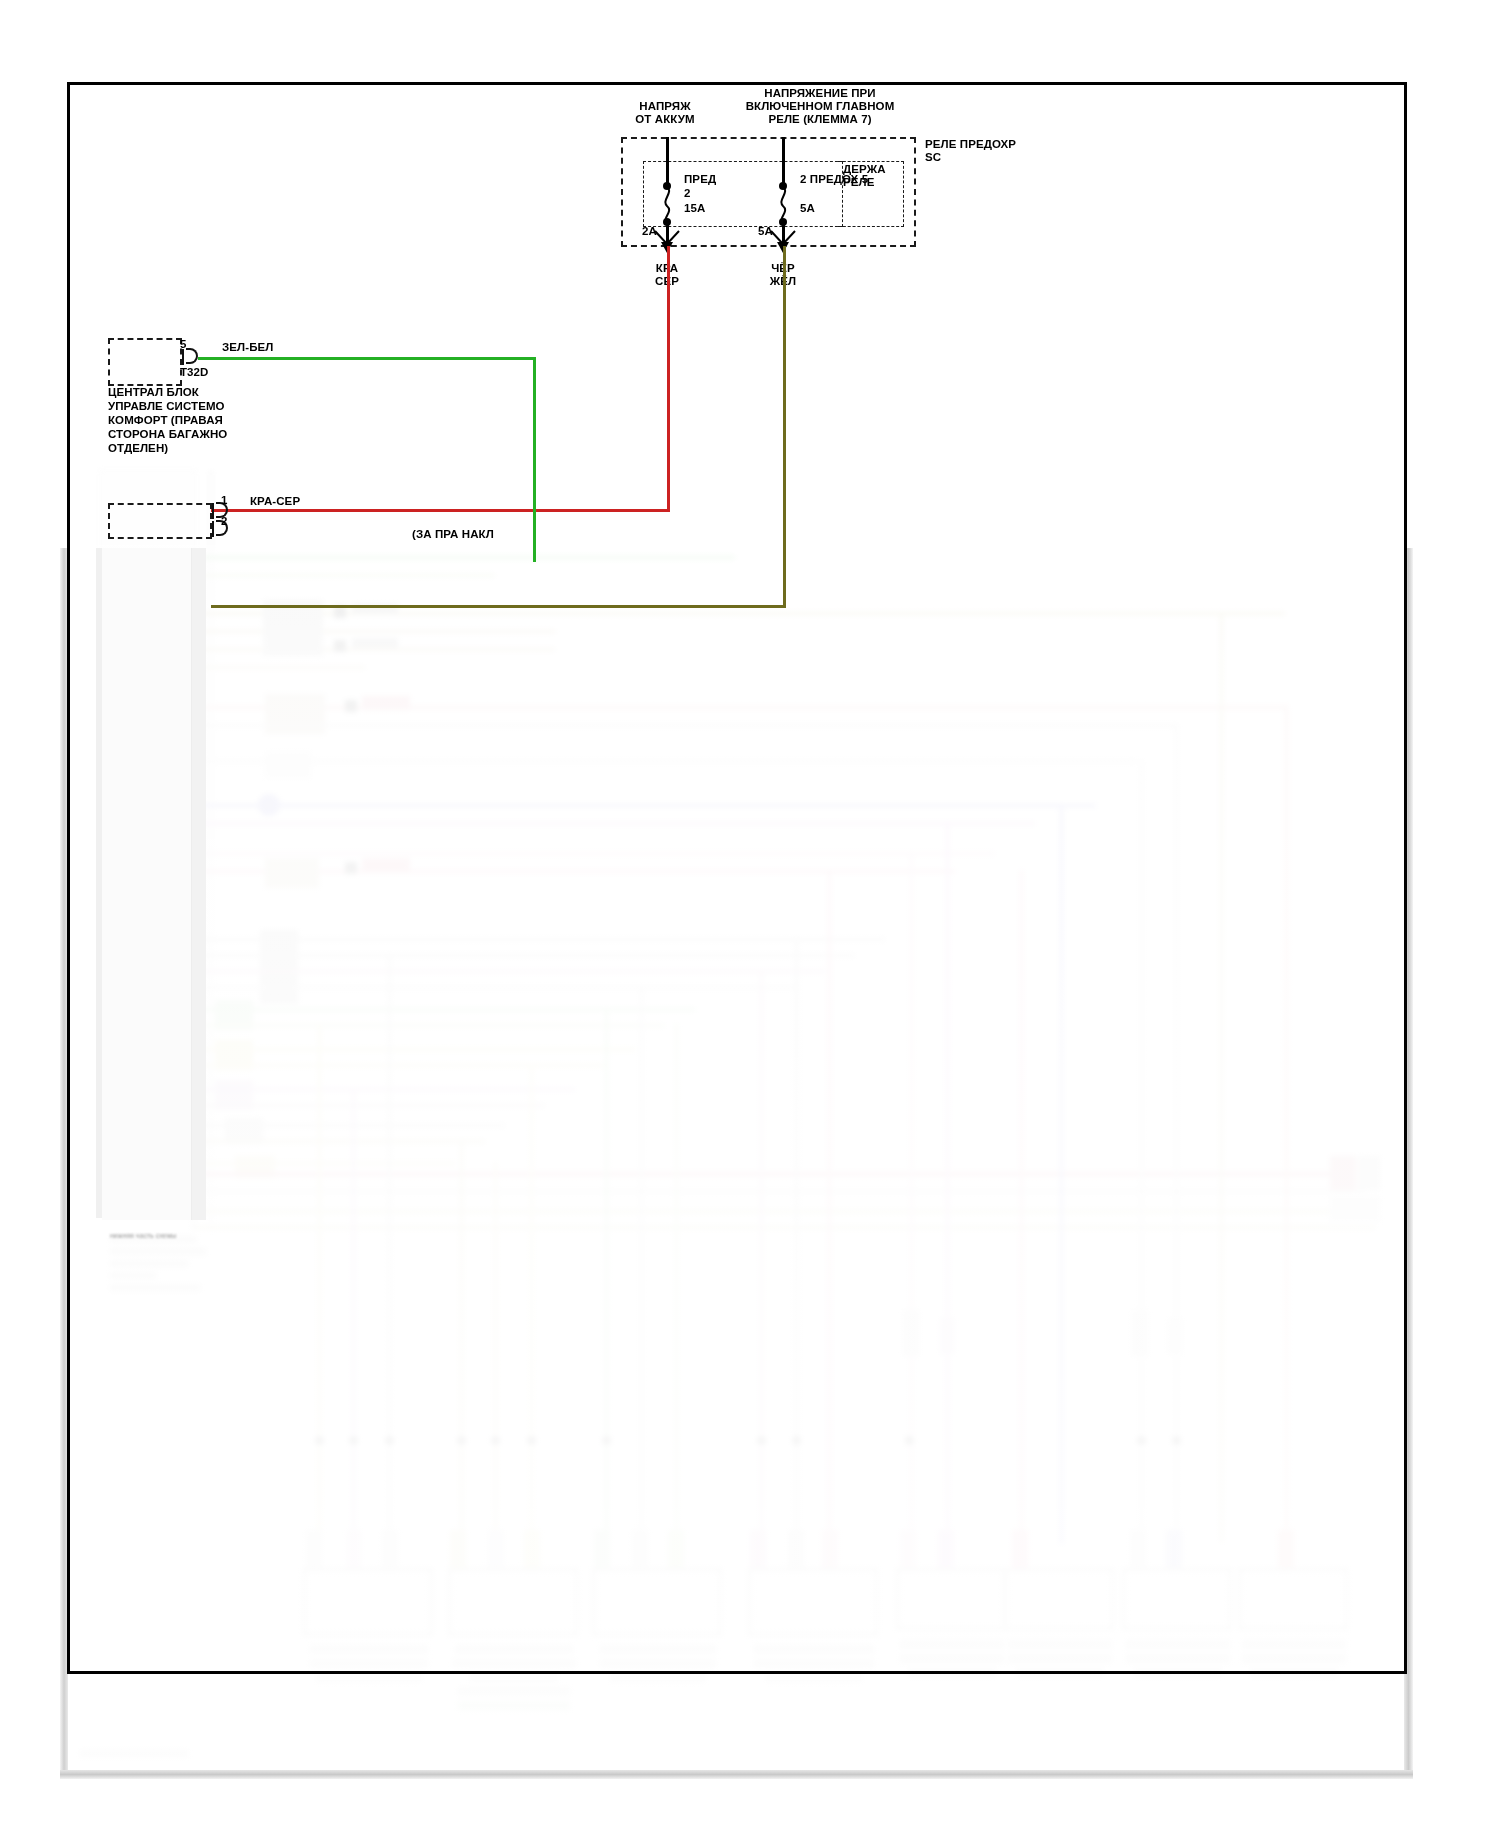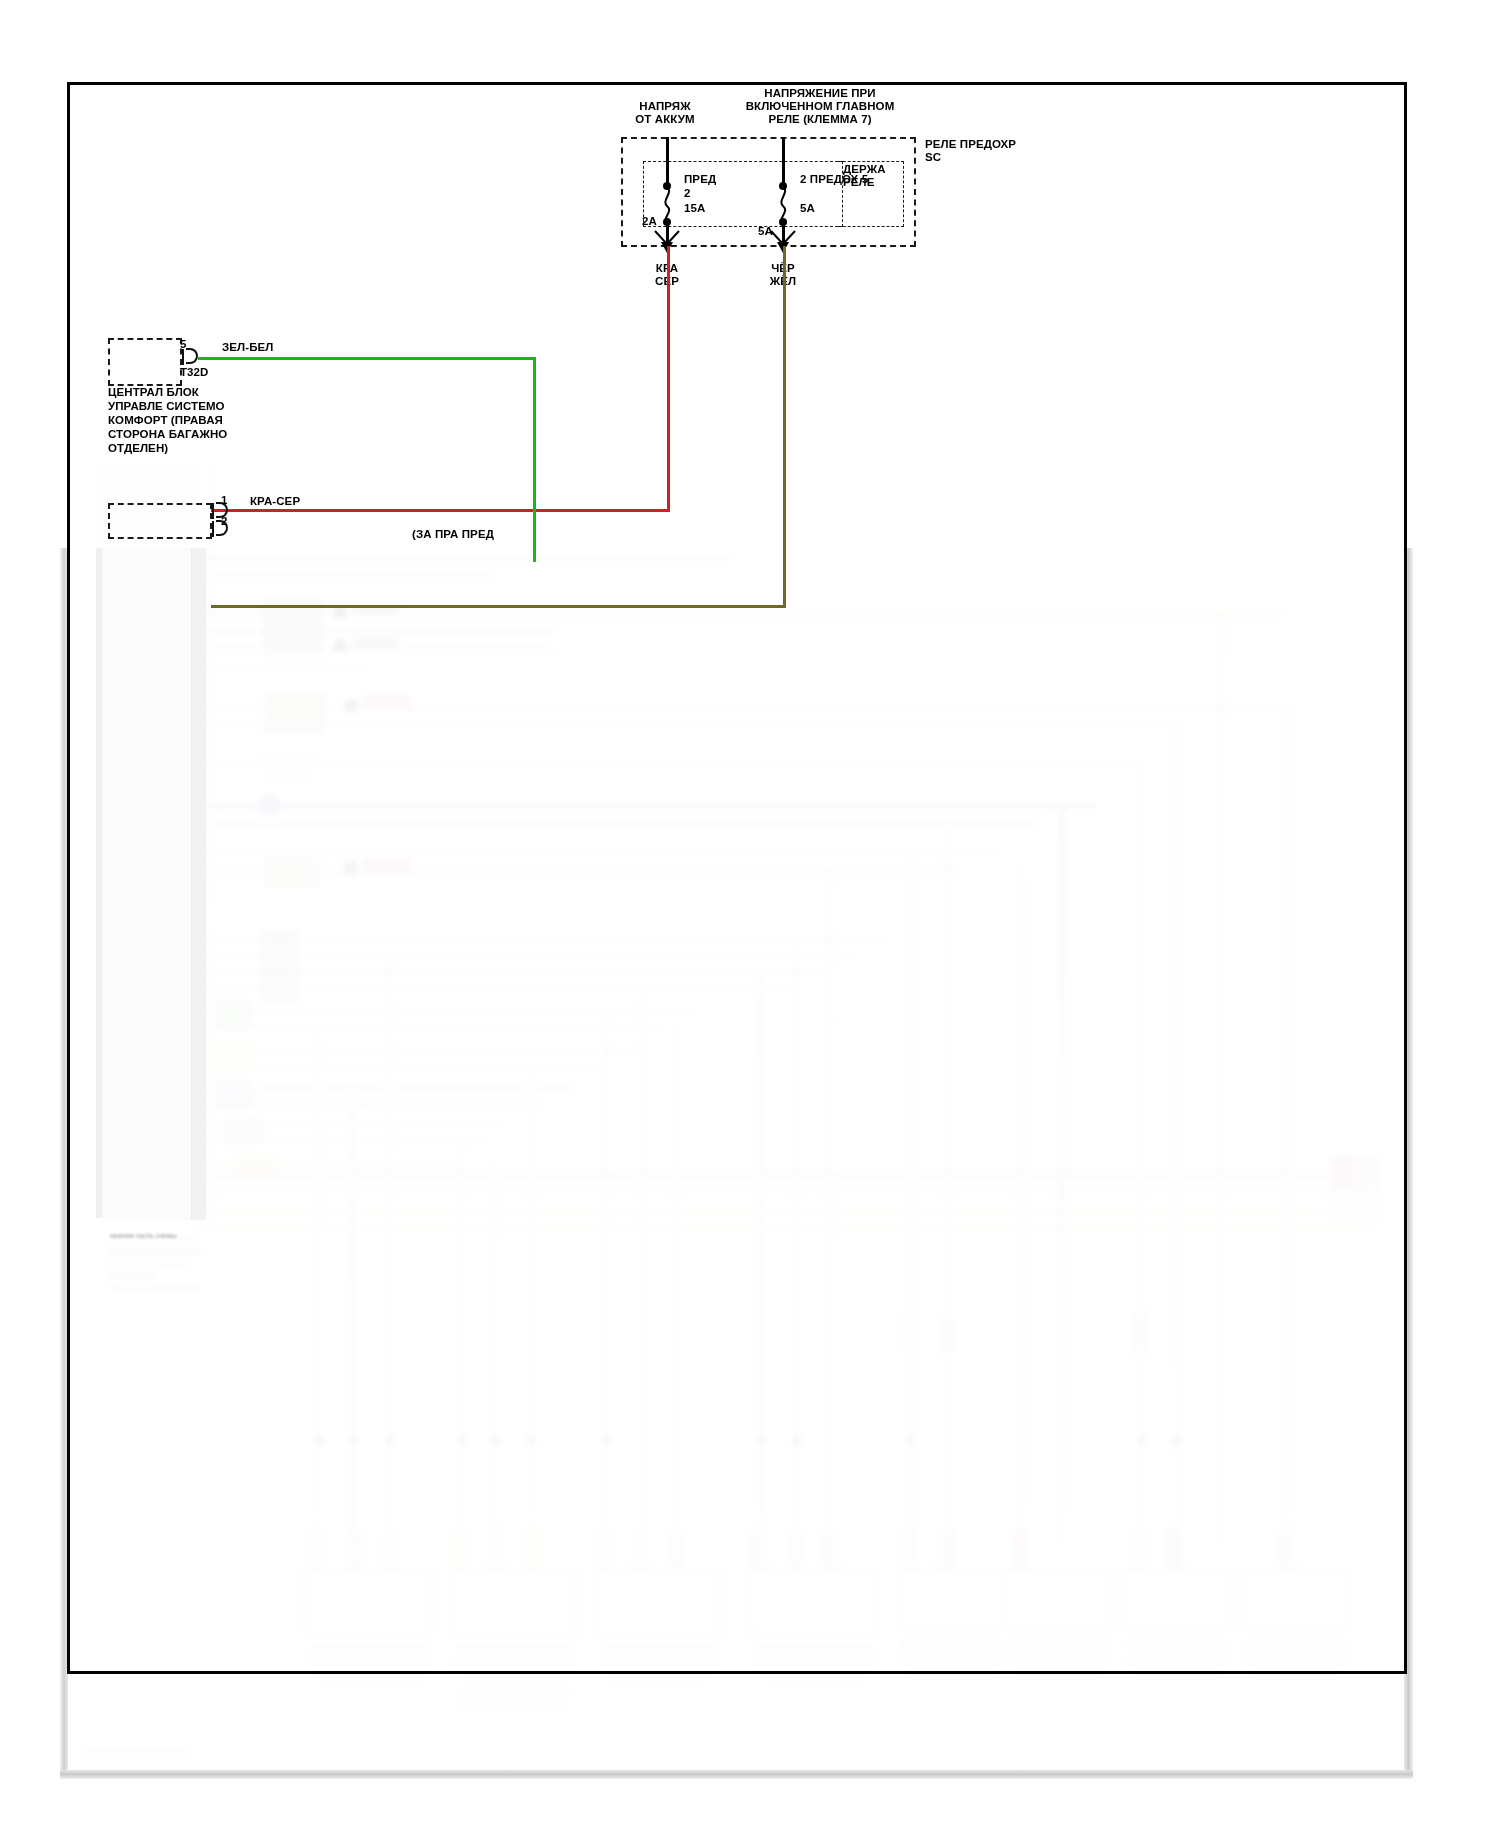--- a/index.html
+++ b/index.html
@@ -379,21 +379,21 @@
   <svg class="fuse-squiggle" style="left:661px;top:186px;" viewBox="0 0 14 38" preserveAspectRatio="none">
     <path d="M6 0 C13 7, 0 14, 6 20 C13 26, 0 32, 6 38" stroke="#000" stroke-width="2" fill="none"></path>
   </svg>
   <div class="solid-dot" style="left:663px;top:218px;"></div>
   <div class="wire wire-v" style="left:666px;top:224px;height:22px;background:#000;"></div>
   <div class="arrow-down" style="left:661px;top:242px;"></div>
 
   <div class="lbl" style="left:684px;top:173px;">ПРЕД</div>
   <div class="lbl" style="left:684px;top:187px;">2</div>
   <div class="lbl" style="left:684px;top:202px;">15A</div>
-  <div class="lbl" style="left:642px;top:215px;">2A</div>
+  <div class="lbl" style="left:642px;top:225px;">2A</div>
 
   <svg style="position:absolute;left:654px;top:230px;width:26px;height:20px;" viewBox="0 0 26 20">
     <path d="M1 1 L13 14 L25 1" stroke="#000" stroke-width="2" fill="none"></path>
   </svg>
 
   <div class="lbl center" style="left:622px;top:262px;width:90px;">КРА
 СЕР</div>
   <div class="wire wire-v" style="left:667px;top:246px;width:3px;height:266px;background:#cc2222;"></div>
   <div class="wire wire-h" style="left:211px;top:509px;width:459px;height:3px;background:#cc2222;"></div>
 
@@ -441,17 +441,17 @@
   <div class="pin-bar" style="left:212px;top:503px;"></div>
   <div class="pin-arc" style="left:216px;top:502px;"></div>
   <div class="pin-bar" style="left:212px;top:521px;"></div>
   <div class="pin-arc" style="left:216px;top:520px;"></div>
 
   <div class="lbl" style="left:221px;top:494px;">1</div>
   <div class="lbl" style="left:221px;top:515px;">2</div>
 
   <div class="lbl" style="left:250px;top:495px;">КРА-СЕР</div>
 
-  <div class="lbl" style="left:412px;top:528px;">(ЗА ПРА ПРЕД</div>
+  <div class="lbl" style="left:412px;top:528px;">(ЗА ПРА НАКЛ</div>
 
   <div class="tiny-note" style="left:110px;top:1232px;">нижняя часть схемы</div>
 
 </div>
 
 </body></html>

